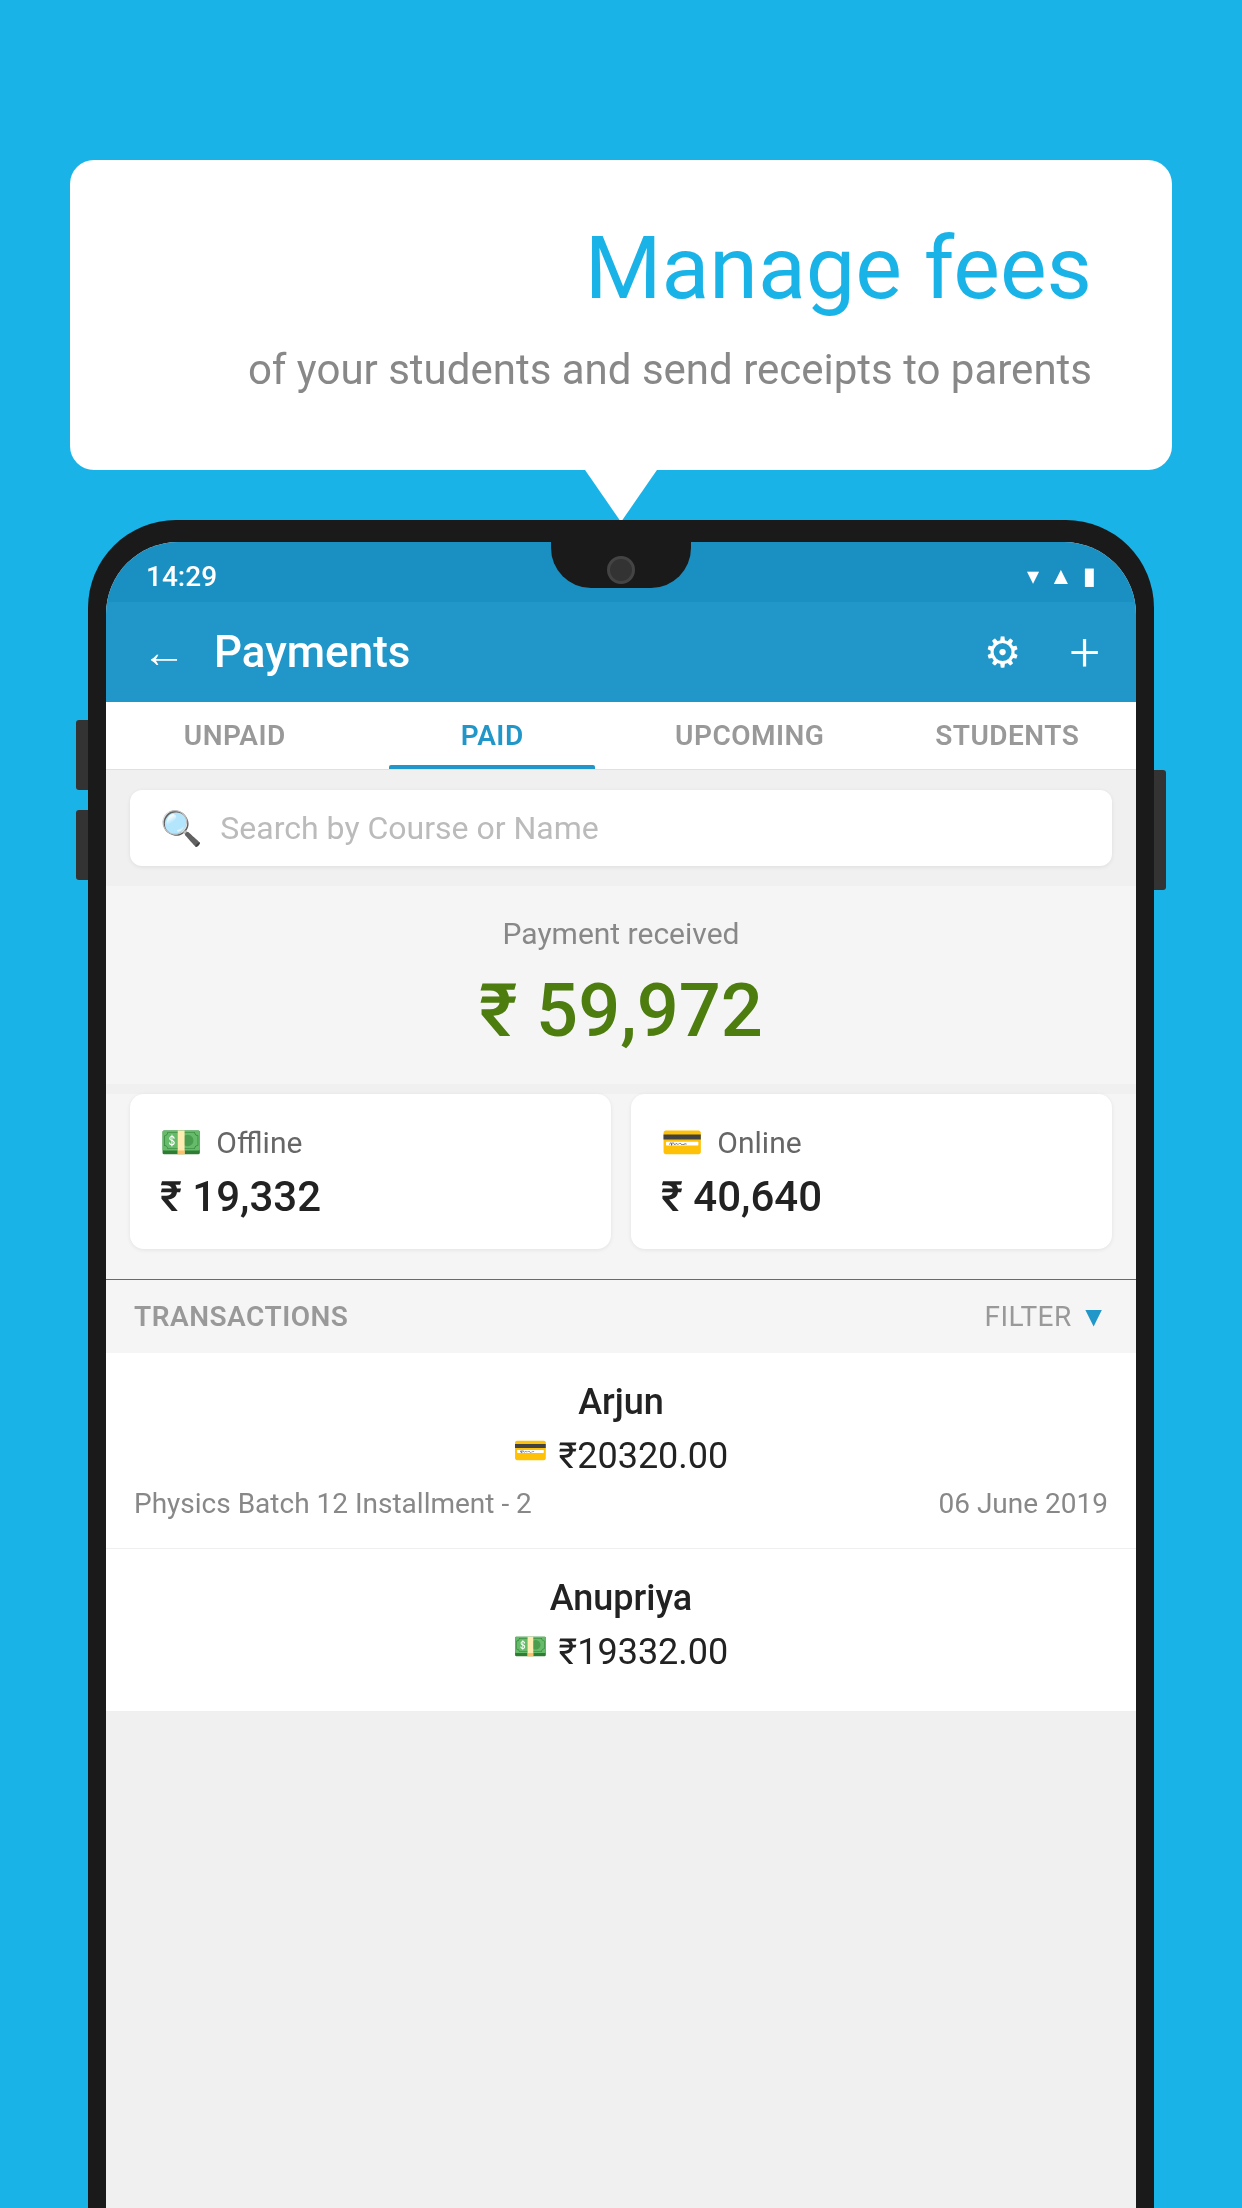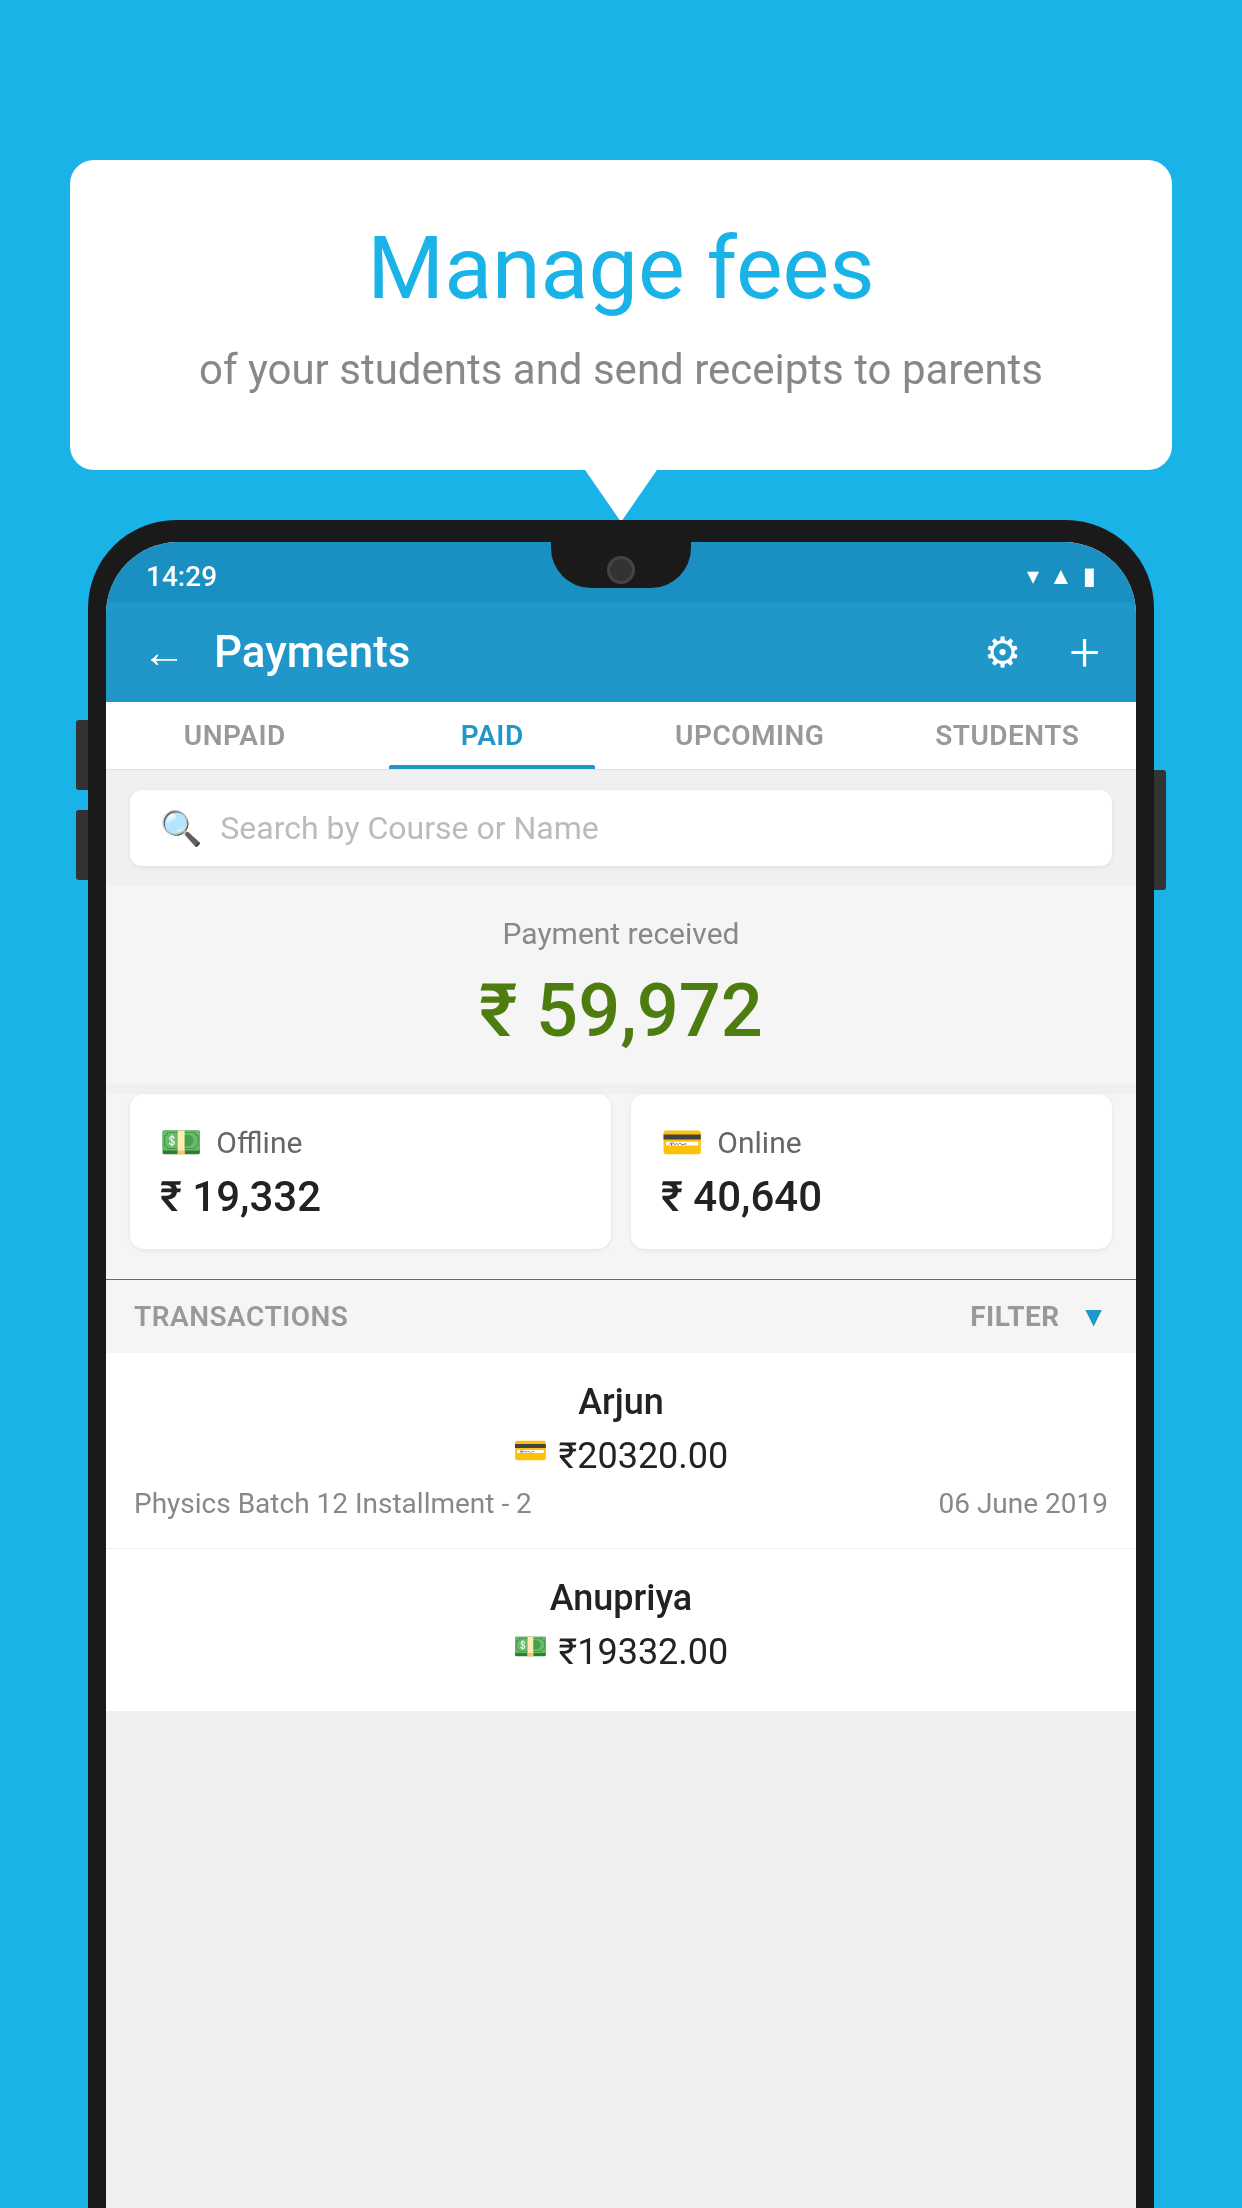--- a/index.html
+++ b/index.html
@@ -18,21 +18,21 @@
       position: absolute;
       top: 160px;
       left: 70px;
       right: 70px;
     }
 
     .speech-bubble {
       background: white;
       border-radius: 24px;
       padding: 60px 80px 70px;
-      text-align: center;
+      text-align: right;
       position: relative;
     }
 
     .speech-bubble::after {
       content: '';
       position: absolute;
       bottom: -52px;
       left: 50%;
       transform: translateX(-50%);
       width: 0;
@@ -303,25 +303,25 @@
     .transactions-label {
       font-size: 28px;
       color: #999;
       font-weight: 600;
       letter-spacing: 0.5px;
     }
 
     .filter-label {
       font-size: 28px;
       color: #999;
-      font-weight: 700;
+      font-weight: 400;
       letter-spacing: 0.5px;
       display: flex;
       align-items: center;
-      gap: 20px;
+      gap: 8px;
       margin-left: 20px;
     }
 
     .filter-icon {
       color: #2196c9;
       font-size: 28px;
     }
 
     
     .transaction-item {

